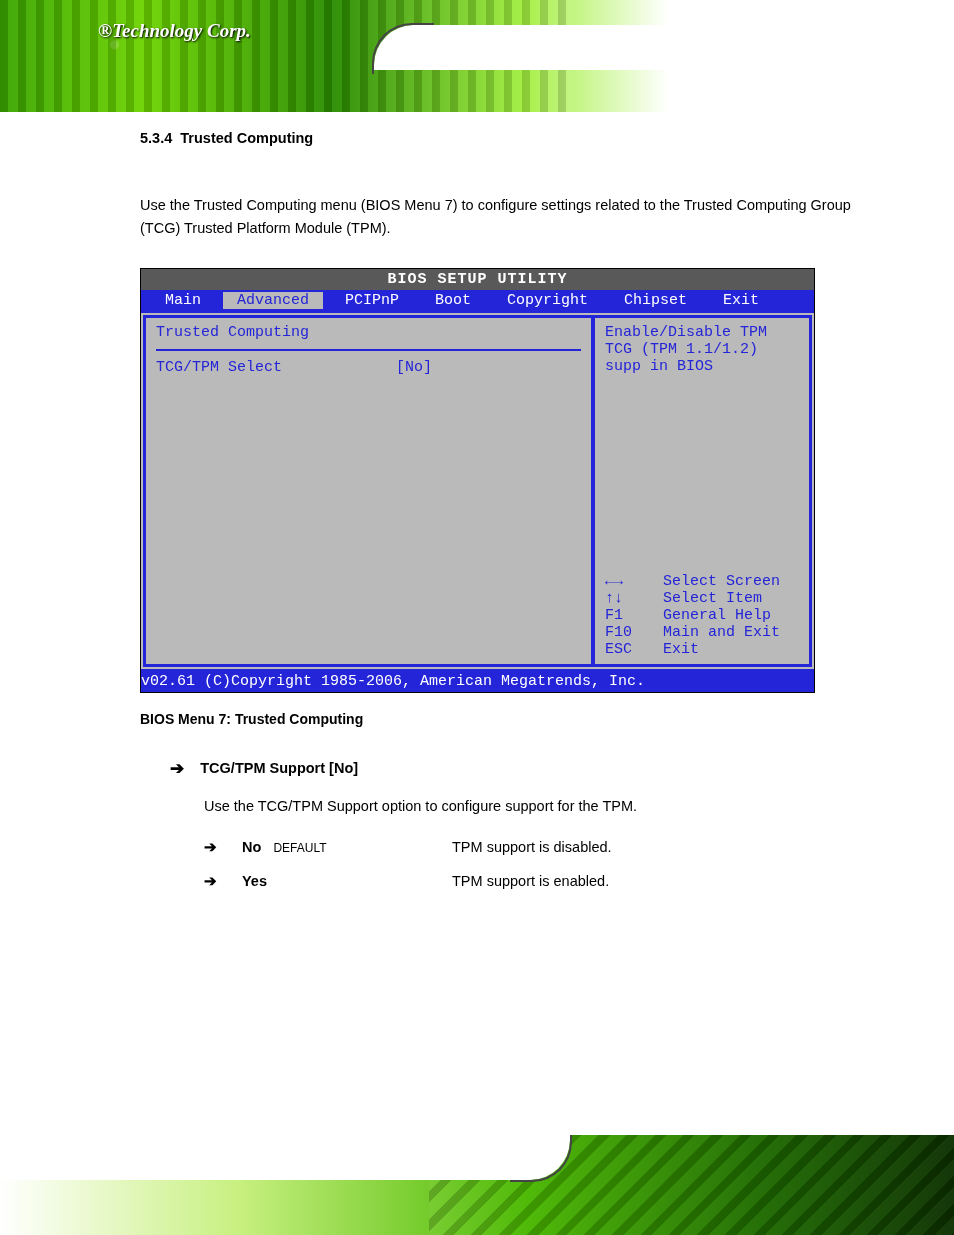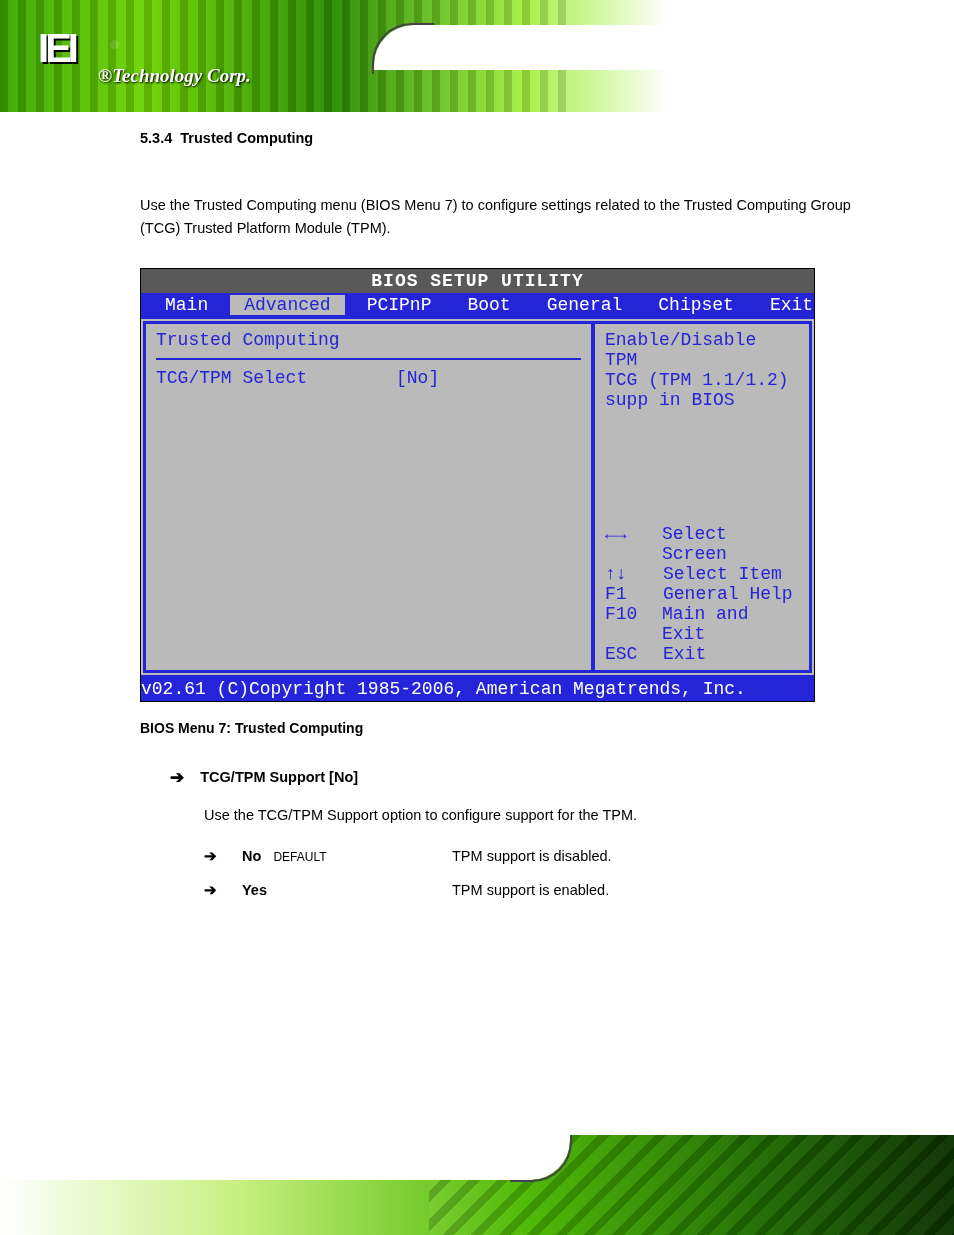--- a/index.html
+++ b/index.html
@@ -150,21 +150,21 @@
   }
   .sub-arrow-line .arrow-glyph { font-size: 15px; }
   .opt-default { font-size: 12px; }
 
   
   .bios-figure {
     width: 675px;
     margin: 0 0 0 0;
     border: 1px solid #000;
     font-family: "Courier New", monospace;
-    font-size: 18px;
+    font-size: 15px;
   }
   .bios-title-bar {
     background: #595959;
     color: #ffffff;
     text-align: center;
     font-weight: bold;
     padding: 2px 0;
     letter-spacing: 1px;
   }
   .bios-menu-bar {
@@ -231,43 +231,40 @@
     color: #ffffff;
     padding: 2px 0;
   }
 </style>
 </head>
 <body>
 
 <div class="header-band">
   <div class="header-curve"></div>
   <div class="brand-box">
-    <div class="brand-logo">
-      <span>I</span><span class="e-lower">E</span><span>I</span>
-    </div>
     <div class="brand-tag">®Technology Corp.</div>
   </div>
 </div>
 
 <div class="page-content">
 
   <div class="section-title-text">
     <b><span>5.3.4</span>&nbsp;&nbsp;<span>Trusted Computing</span></b>
   </div>
 
   <div class="body-text intro-block">Use the Trusted Computing menu (BIOS Menu 7) to configure settings related to the Trusted Computing Group (TCG) Trusted Platform Module (TPM).</div>
 
   <div class="bios-figure">
     <div class="bios-title-bar">BIOS SETUP UTILITY</div>
     <div class="bios-menu-bar">
       <span class="bios-tab">Main</span>
       <span class="bios-tab active">Advanced</span>
       <span class="bios-tab">PCIPnP</span>
       <span class="bios-tab">Boot</span>
-      <span class="bios-tab">General</span>
+      <span class="bios-tab">Copyright</span>
       <span class="bios-tab">Chipset</span>
       <span class="bios-tab">Exit</span>
     </div>
     <div class="bios-body">
       <div class="bios-left">
         <div class="bios-section-header">Trusted Computing</div>
         <div class="bios-divider"></div>
         <div class="bios-setting-row">
           <span class="bios-setting-label">TCG/TPM Select</span>
           <span>[No]</span>

